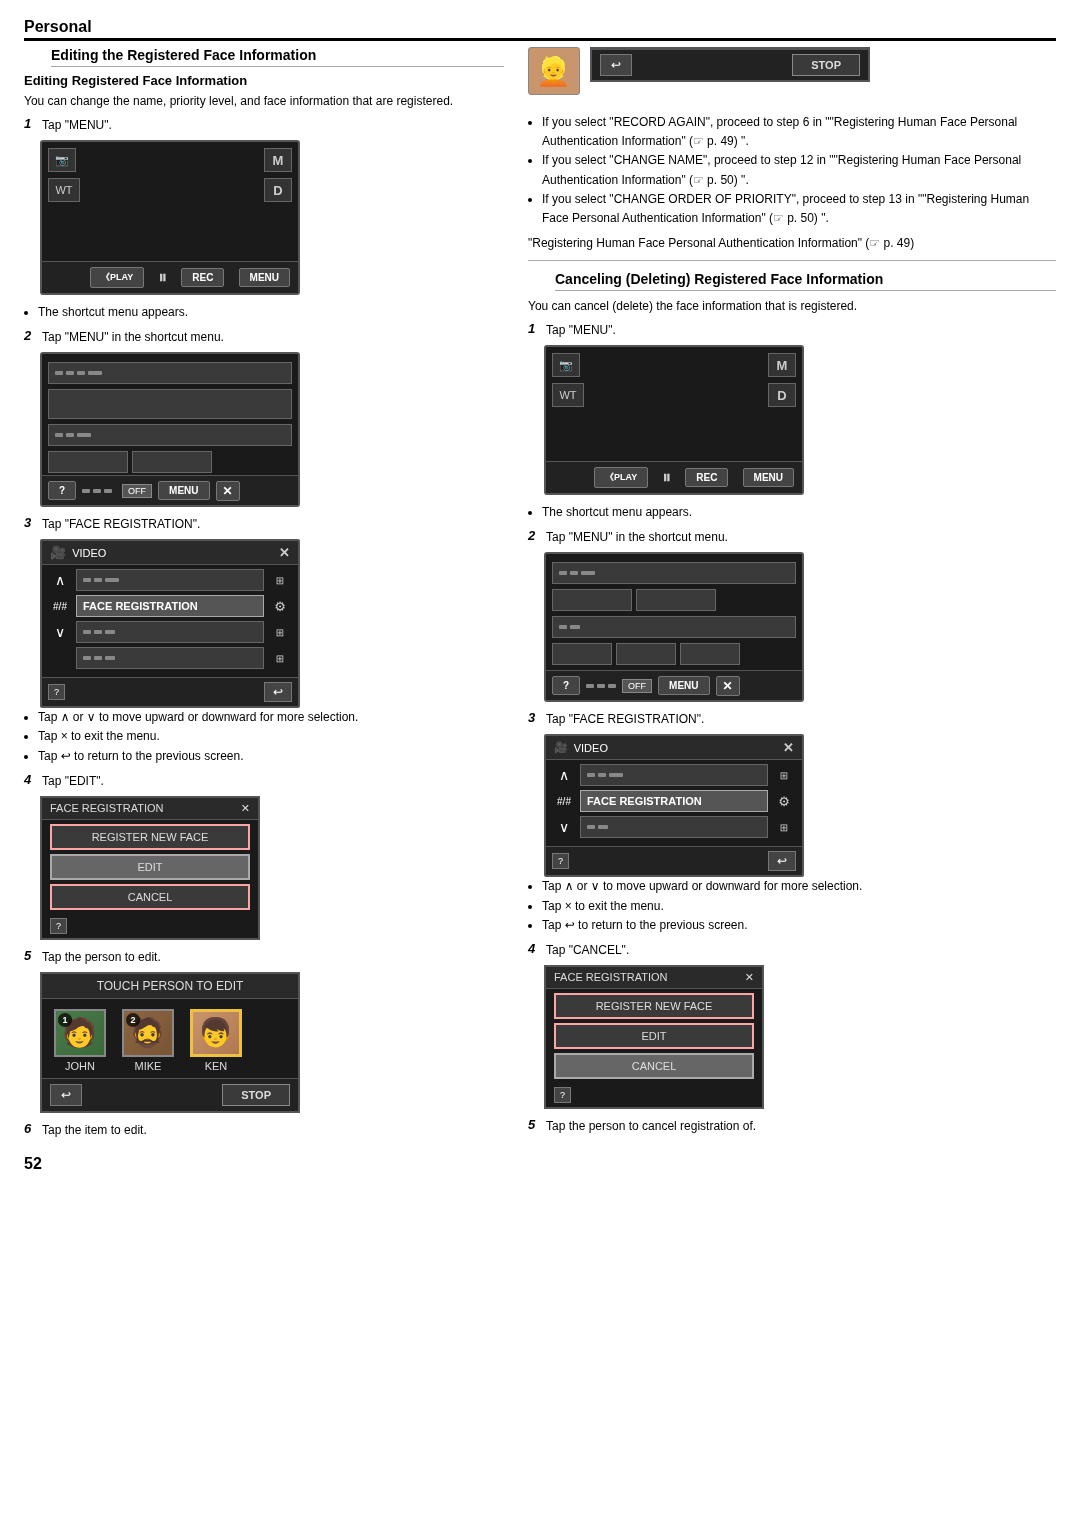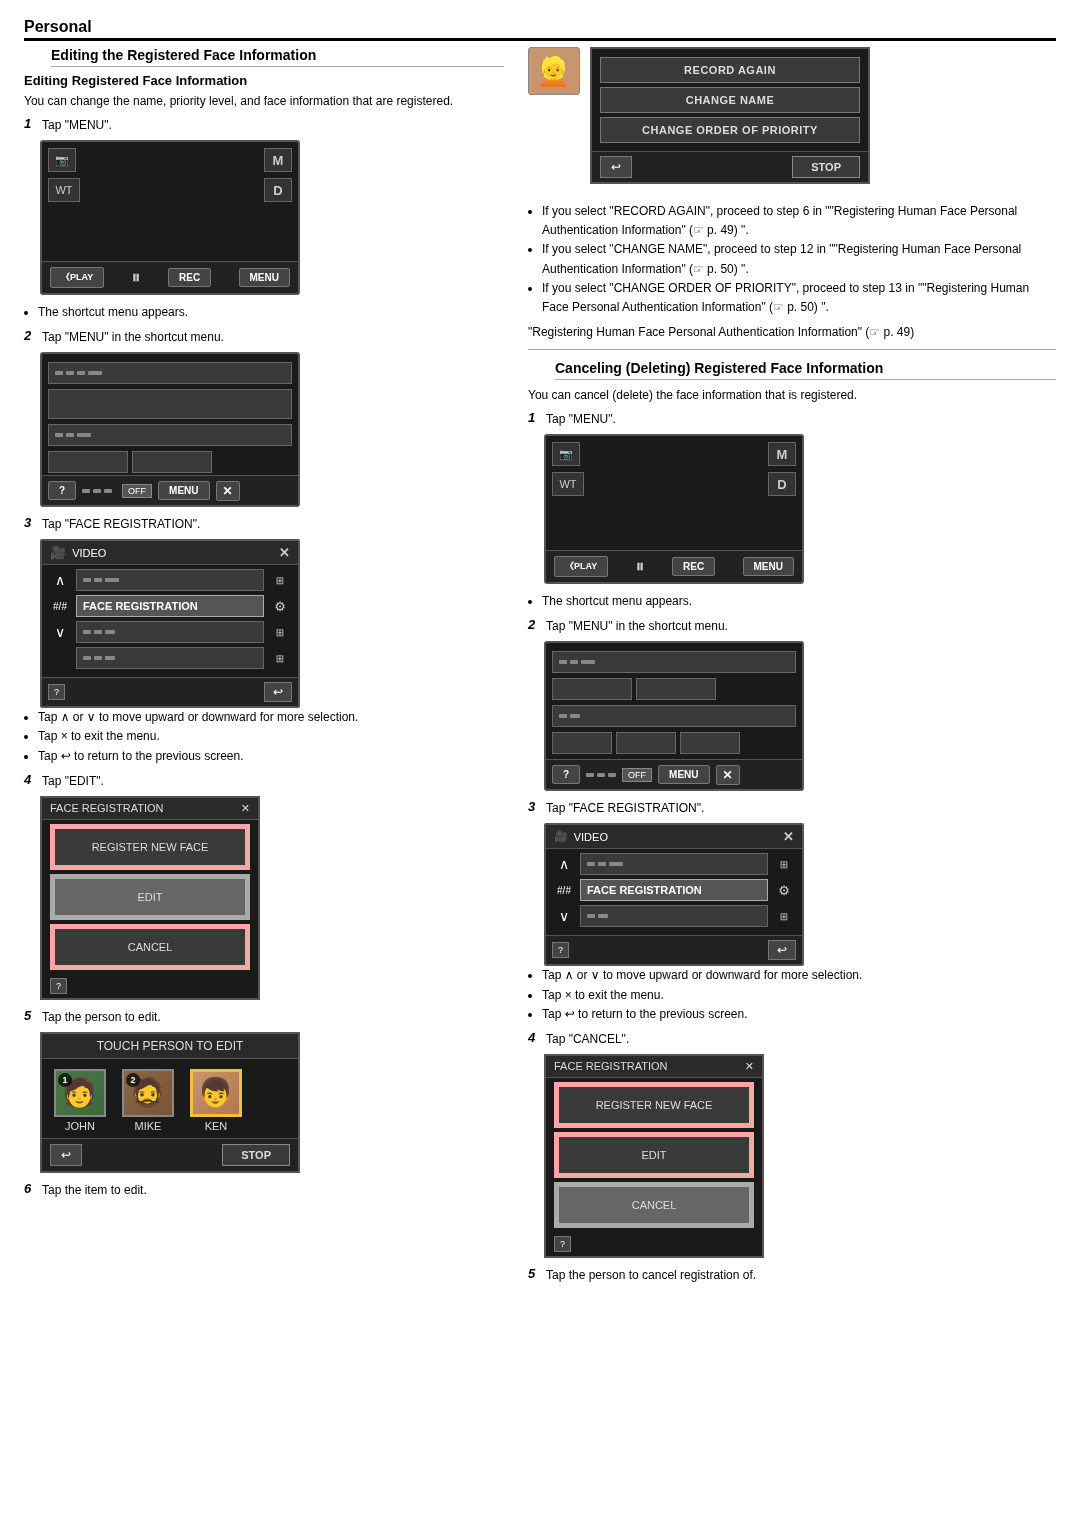--- a/index.html
+++ b/index.html
@@ -136,21 +136,21 @@
     }
     .cam-btn {
       background: #444;
       border: 1px solid #777;
       color: #fff;
       font-size: 10px;
       padding: 3px 10px;
       border-radius: 2px;
       font-weight: bold;
     }
-    .cam-btn-play { font-size: 9px; }
+    .cam-btn-play { font-size: 9px; margin-left: 40px; }
 
     
     .cam-menu {
       width: 260px;
       height: 160px;
       background: #1a1a1a;
     }
     .menu-rows {
       padding: 8px 6px;
     }
@@ -300,24 +300,24 @@
       color: #ddd;
       font-size: 11px;
       padding: 4px 8px;
       display: flex;
       justify-content: space-between;
       align-items: center;
       border-bottom: 1px solid #555;
     }
     .face-reg-btn {
       background: #3a3a3a;
-      border: 5px solid #fca5a5;
+      border: 2px solid #fca5a5;
       color: #ddd;
       font-size: 11px;
-      padding: 12px 10px;
+      padding: 5px 10px;
       margin: 4px 8px;
       display: block;
       text-align: center;
     }
     .face-reg-btn.selected {
       background: #666;
       border-color: #aaa;
     }
     .face-reg-footer {
       padding: 4px 8px;
@@ -701,35 +701,31 @@
             <div class="stop-btn">STOP</div>
           </div>
         </div>
       </div>
 
       <div class="step" style="margin-top:8px;">
         <span class="step-num">6</span>
         <span class="step-text">Tap the item to edit.</span>
       </div>
 
+      <div class="page-number">52</div>
 
     </div>
 
     <div class="col-right">
 
       <div class="right-top-area" style="align-items:flex-start;margin-bottom:10px;">
         <div style="display:flex;gap:10px;align-items:flex-start;margin-bottom:8px;">
 
           <div style="width:52px;height:48px;background:#c8956c;border:1px solid #888;border-radius:3px;overflow:hidden;display:flex;align-items:center;justify-content:center;font-size:28px;flex-shrink:0;">👱</div>
           <div class="edit-menu-screen">
-            <div class="edit-menu-items">
-              <div class="edit-menu-btn">RECORD AGAIN</div>
-              <div class="edit-menu-btn">CHANGE NAME</div>
-              <div class="edit-menu-btn">CHANGE ORDER OF PRIORITY</div>
-            </div>
             <div class="edit-menu-bottom">
               <div class="return-btn" style="background:#444;border:1px solid #777;color:#fff;padding:3px 10px;">↩</div>
               <div style="flex:1;"></div>
               <div class="stop-btn">STOP</div>
             </div>
           </div>
         </div>
       </div>
 
       <ul class="bullet-list" style="margin-bottom:8px;">

